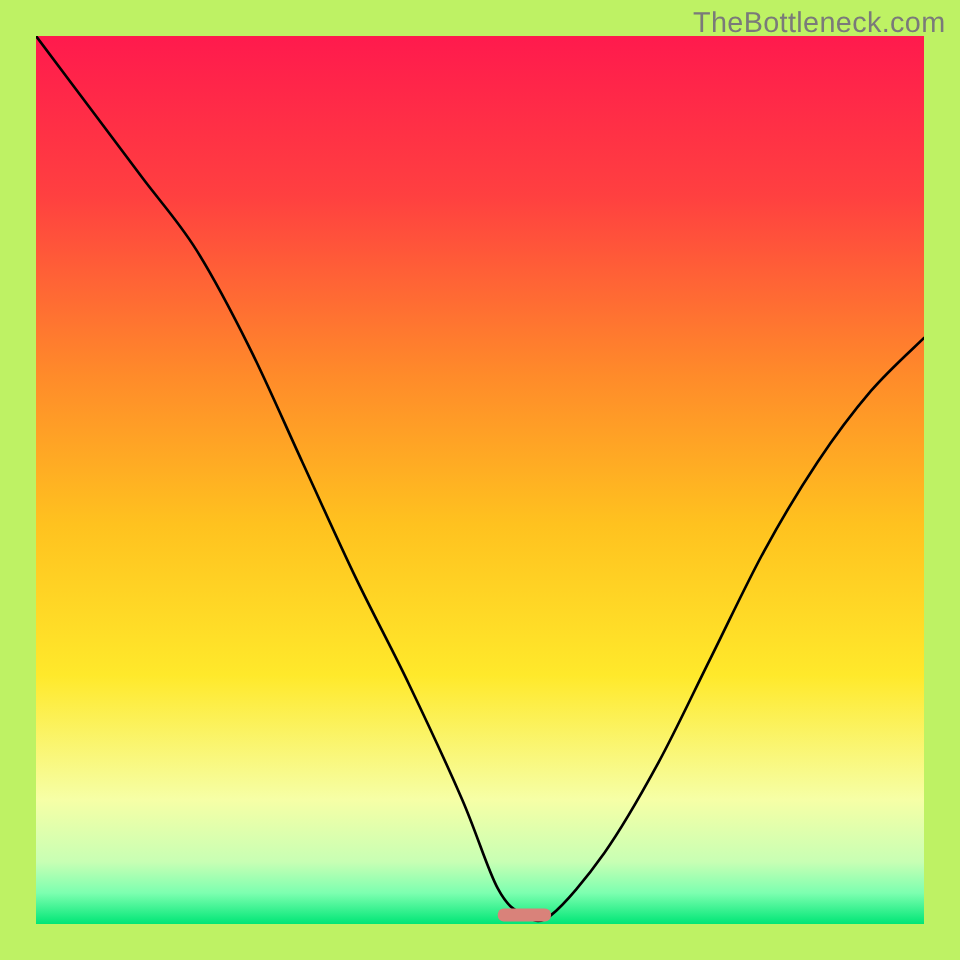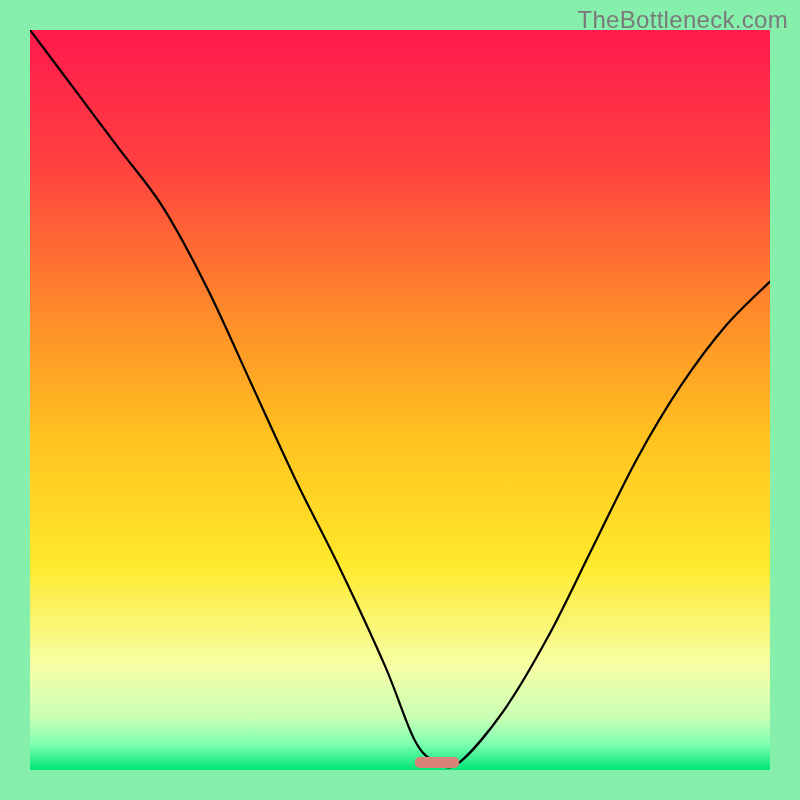--- a/index.html
+++ b/index.html
@@ -8,21 +8,21 @@
     width: 800px;
     height: 800px;
     background: #000;
     overflow: hidden;
     font-family: Arial, Helvetica, sans-serif;
   }
   .frame {
     position: relative;
     width: 800px;
     height: 800px;
-    background: #86efac;
+    background: #bef264;
   }
   .watermark {
     position: absolute;
     top: 6px;
     right: 12px;
     color: #7a7a7a;
     font-size: 24px;
     font-weight: 500;
     letter-spacing: 0.3px;
     user-select: none;

